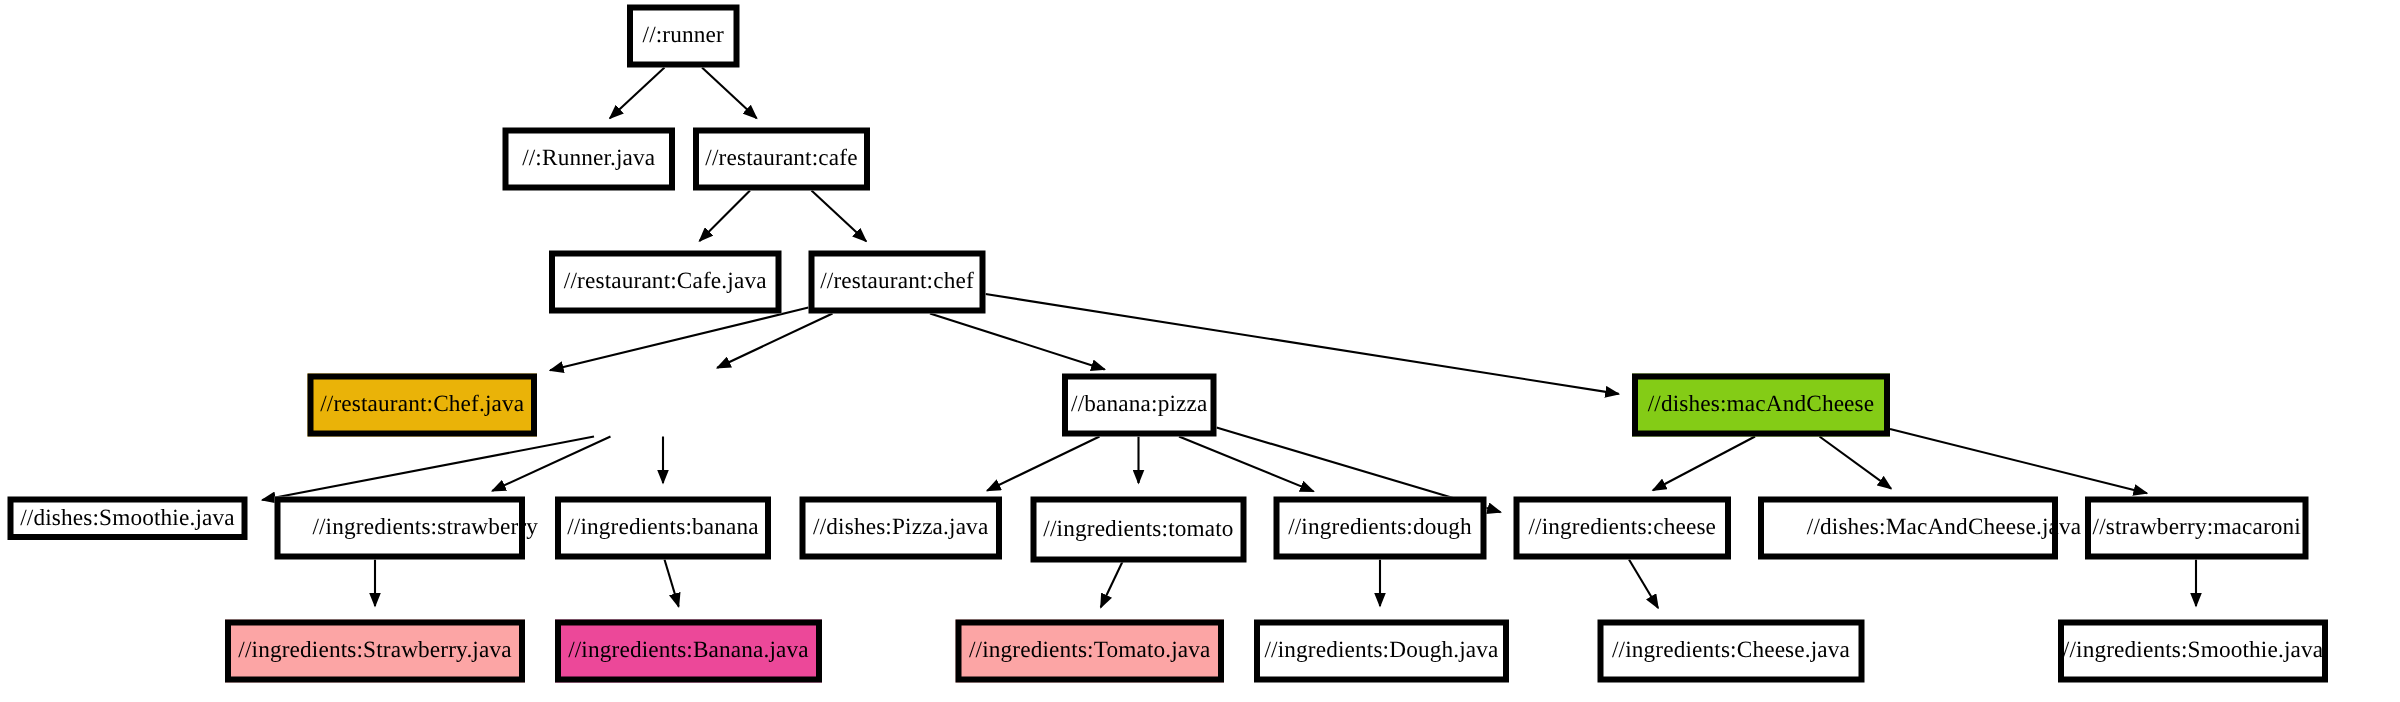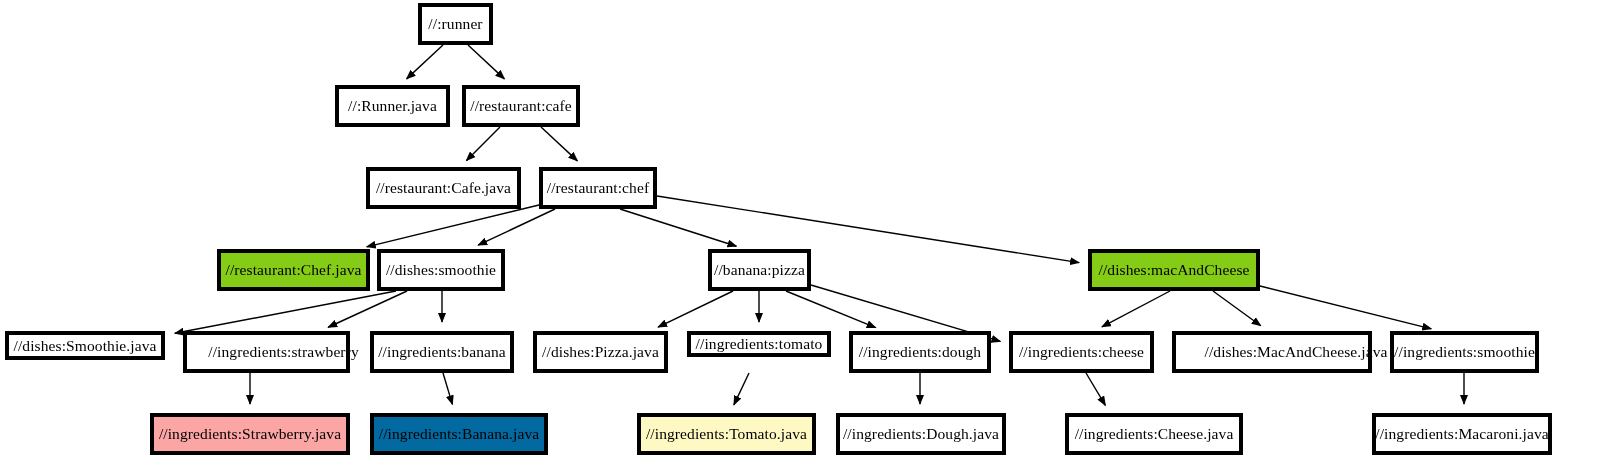--- a/index.html
+++ b/index.html
@@ -93,71 +93,68 @@
       </div>
       <div class="node" style="left: 462px; top: 85px; width: 118px; height: 42px; border-color: rgb(0, 0, 0); background: rgb(255, 255, 255); align-items: center;">
         <span class="node-label">//restaurant:cafe</span>
       </div>
       <div class="node" style="left: 366px; top: 167px; width: 155px; height: 42px; border-color: rgb(0, 0, 0); background: rgb(255, 255, 255);">
         <span class="node-label">//restaurant:Cafe.java</span>
       </div>
       <div class="node" style="left: 539px; top: 167px; width: 118px; height: 42px; border-color: rgb(0, 0, 0); background: rgb(255, 255, 255);">
         <span class="node-label">//restaurant:chef</span>
       </div>
-      <div class="node" style="left: 205px; top: 249px; width: 153px; height: 42px; border-color: rgb(0, 0, 0); background: #84cc16; margin-left: 12px;">
+      <div class="node" style="left: 205px; top: 249px; width: 153px; height: 42px; border-color: rgb(0, 0, 0); background: #eab308;">
         <span class="node-label">//restaurant:Chef.java</span>
-      </div>
-      <div class="node" style="left: 377px; top: 249px; width: 128px; height: 42px; border-color: rgb(0, 0, 0); background: rgb(255, 255, 255);">
-        <span class="node-label">//dishes:smoothie</span>
       </div>
       <div class="node" style="left: 708px; top: 249px; width: 103px; height: 42px; border-color: rgb(0, 0, 0); background: rgb(255, 255, 255);">
         <span class="node-label">//banana:pizza</span>
       </div>
       <div class="node" style="left: 1088px; top: 249px; width: 172px; height: 42px; border-color: rgb(0, 0, 0); background: #84cc16;">
         <span class="node-label">//dishes:macAndCheese</span>
       </div>
       <div class="node" style="left: 5px; top: 331px; width: 160px; height: 29px; border-color: rgb(0, 0, 0); background: rgb(255, 255, 255); text-align: center;">
         <span class="node-label">//dishes:Smoothie.java</span>
       </div>
       <div class="node" style="left: 183px; top: 331px; width: 167px; height: 42px; border-color: rgb(0, 0, 0); background: rgb(255, 255, 255); padding-left: 34px;">
         <span class="node-label">//ingredients:strawberry</span>
       </div>
       <div class="node" style="left: 370px; top: 331px; width: 144px; height: 42px; border-color: rgb(0, 0, 0); background: rgb(255, 255, 255);">
         <span class="node-label">//ingredients:banana</span>
       </div>
       <div class="node" style="left: 533px; top: 331px; width: 135px; height: 42px; border-color: rgb(0, 0, 0); background: rgb(255, 255, 255);">
         <span class="node-label">//dishes:Pizza.java</span>
       </div>
-      <div class="node" style="left: 687px; top: 331px; width: 144px; height: 26px; border-color: rgb(0, 0, 0); background: rgb(255, 255, 255);">
+      <div class="node" style="left: 687px; top: 331px; width: 144px; height: 44px; border-color: rgb(0, 0, 0); background: rgb(255, 255, 255);">
         <span class="node-label">//ingredients:tomato</span>
       </div>
       <div class="node" style="left: 849px; top: 331px; width: 142px; height: 42px; border-color: rgb(0, 0, 0); background: rgb(255, 255, 255);">
         <span class="node-label">//ingredients:dough</span>
       </div>
       <div class="node" style="left: 1009px; top: 331px; width: 145px; height: 42px; border-color: rgb(0, 0, 0); background: rgb(255, 255, 255);">
         <span class="node-label">//ingredients:cheese</span>
       </div>
       <div class="node" style="left: 1172px; top: 331px; width: 200px; height: 42px; border-color: rgb(0, 0, 0); background: rgb(255, 255, 255); padding-left: 48px;">
         <span class="node-label">//dishes:MacAndCheese.java</span>
       </div>
       <div class="node" style="left: 1390px; top: 331px; width: 149px; height: 42px; border-color: rgb(0, 0, 0); background: rgb(255, 255, 255);">
-        <span class="node-label">//ingredients:smoothie</span>
+        <span class="node-label">//strawberry:macaroni</span>
       </div>
       <div class="node" style="left: 150px; top: 413px; width: 200px; height: 42px; border-color: rgb(0, 0, 0); background: #fca5a5;">
         <span class="node-label">//ingredients:Strawberry.java</span>
       </div>
-      <div class="node" style="left: 370px; top: 413px; width: 178px; height: 42px; border-color: rgb(0, 0, 0); background: #0369a1;">
+      <div class="node" style="left: 370px; top: 413px; width: 178px; height: 42px; border-color: rgb(0, 0, 0); background: #ec4899;">
         <span class="node-label">//ingredients:Banana.java</span>
       </div>
-      <div class="node" style="left: 637px; top: 413px; width: 179px; height: 42px; border-color: rgb(0, 0, 0); background: #fef9c3;">
+      <div class="node" style="left: 637px; top: 413px; width: 179px; height: 42px; border-color: rgb(0, 0, 0); background: #fca5a5;">
         <span class="node-label">//ingredients:Tomato.java</span>
       </div>
       <div class="node" style="left: 836px; top: 413px; width: 170px; height: 42px; border-color: rgb(0, 0, 0); background: rgb(255, 255, 255);">
         <span class="node-label">//ingredients:Dough.java</span>
       </div>
       <div class="node" style="left: 1065px; top: 413px; width: 178px; height: 42px; border-color: rgb(0, 0, 0); background: rgb(255, 255, 255);">
         <span class="node-label">//ingredients:Cheese.java</span>
       </div>
       <div class="node" style="left: 1372px; top: 413px; width: 180px; height: 42px; border-color: rgb(0, 0, 0); background: rgb(255, 255, 255);">
-        <span class="node-label">//ingredients:Macaroni.java</span>
+        <span class="node-label">//ingredients:Smoothie.java</span>
       </div>
     </div>
 </div>
 
 </body></html>

